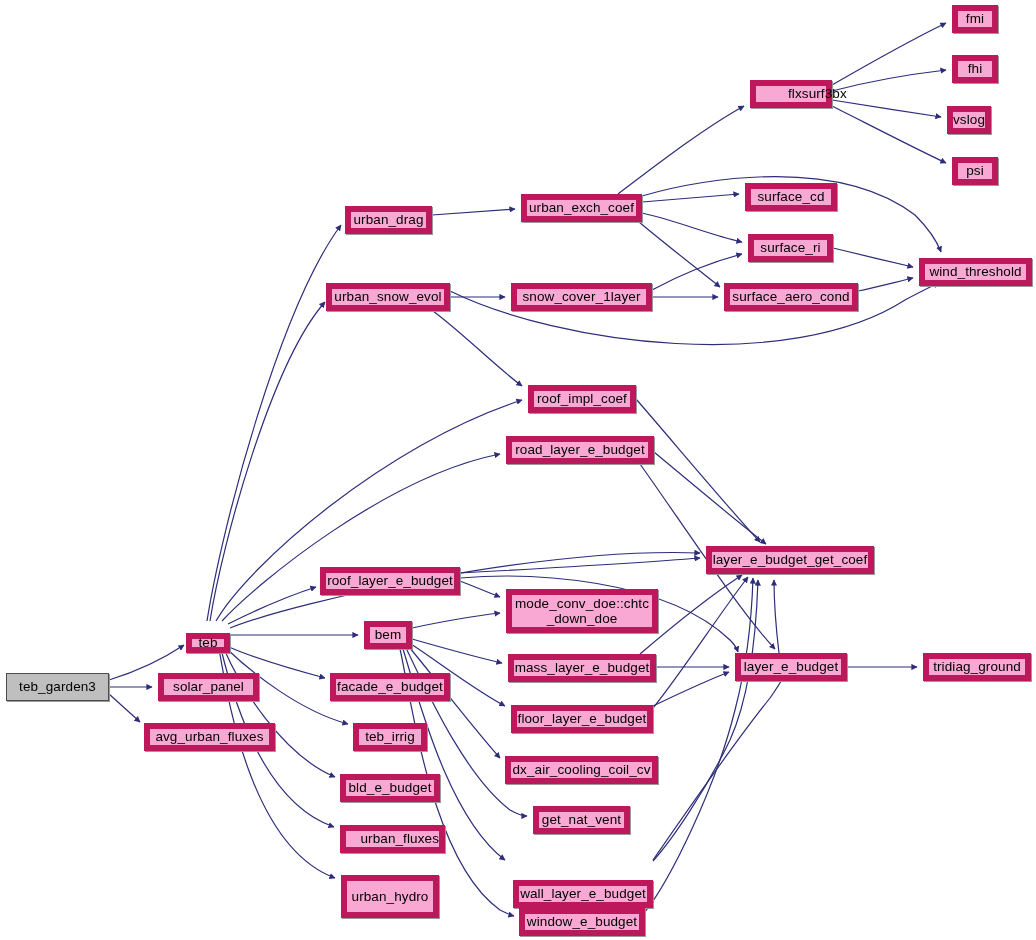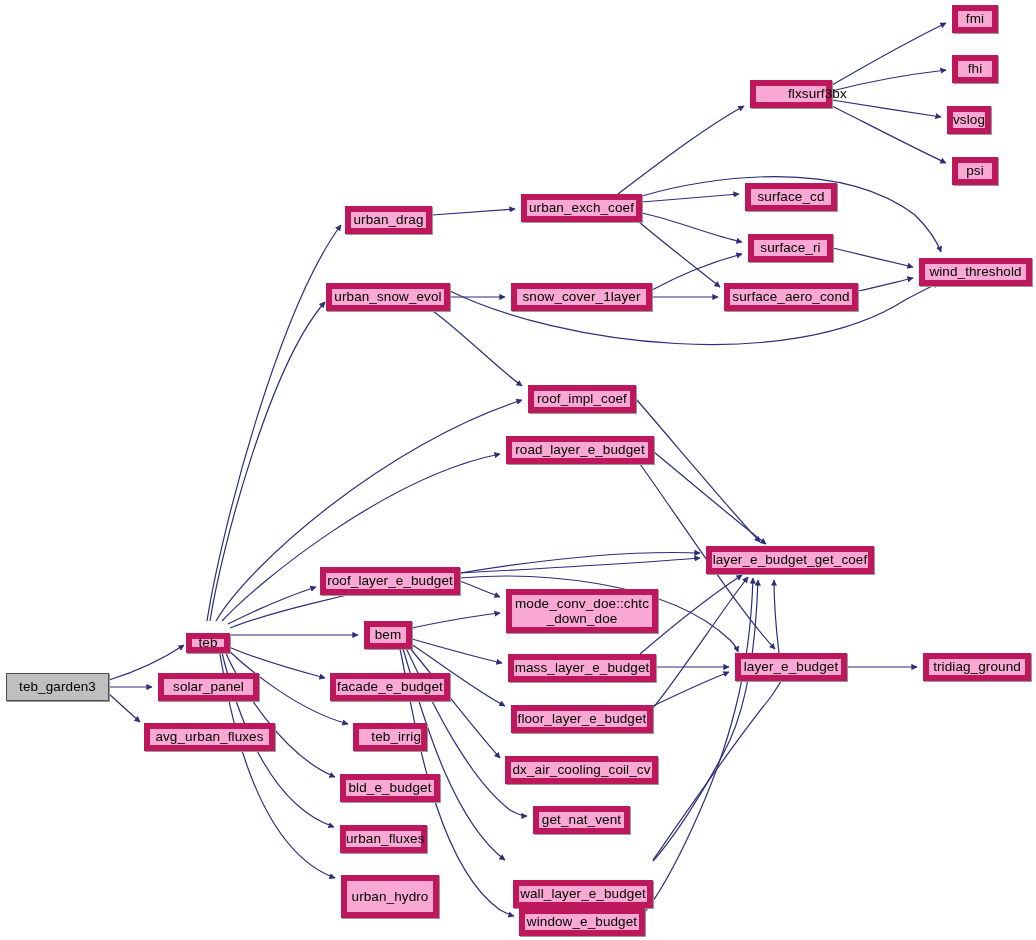--- a/index.html
+++ b/index.html
@@ -127,20 +127,20 @@
       <div class="node" style="left: 364px; top: 621px; width: 48px; height: 28px; align-items: center;"><span class="lbl">bem</span></div>
       <div class="node" style="left: 506px; top: 589px; width: 152px; height: 44px;"><span class="lbl">mode_conv_doe::chtc
 _down_doe</span></div>
       <div class="node" style="left: 508px; top: 654px; width: 148px; height: 28px;"><span class="lbl">mass_layer_e_budget</span></div>
       <div class="node" style="left: 511px; top: 705px; width: 142px; height: 28px;"><span class="lbl">floor_layer_e_budget</span></div>
       <div class="node" style="left: 505px; top: 756px; width: 153px; height: 28px;"><span class="lbl">dx_air_cooling_coil_cv</span></div>
       <div class="node" style="left: 533px; top: 806px; width: 97px; height: 28px;"><span class="lbl">get_nat_vent</span></div>
       <div class="node" style="left: 513px; top: 857px; width: 140px; height: 28px; margin-top: 23px;"><span class="lbl">wall_layer_e_budget</span></div>
       <div class="node" style="left: 519px; top: 908px; width: 126px; height: 28px; align-items: center;"><span class="lbl">window_e_budget</span></div>
       <div class="node" style="left: 330px; top: 673px; width: 120px; height: 28px;"><span class="lbl">facade_e_budget</span></div>
-      <div class="node" style="left: 353px; top: 723px; width: 74px; height: 28px; text-align: right;"><span class="lbl">teb_irrig</span></div>
+      <div class="node" style="left: 353px; top: 723px; width: 74px; height: 28px;"><span class="lbl">teb_irrig</span></div>
       <div class="node" style="left: 340px; top: 774px; width: 100px; height: 28px;"><span class="lbl">bld_e_budget</span></div>
-      <div class="node" style="left: 340px; top: 825px; width: 87px; height: 28px;"><span class="lbl">urban_fluxes</span></div>
+      <div class="node" style="left: 340px; top: 825px; width: 105px; height: 28px; text-align: right;"><span class="lbl">urban_fluxes</span></div>
       <div class="node" style="left: 341px; top: 875px; width: 98px; height: 43px;"><span class="lbl">urban_hydro</span></div>
       <div class="node" style="left: 735px; top: 653px; width: 112px; height: 28px;"><span class="lbl">layer_e_budget</span></div>
       <div class="node" style="left: 923px; top: 653px; width: 108px; height: 28px;"><span class="lbl">tridiag_ground</span></div>
     </div>
 </div>
 
 </body></html>

